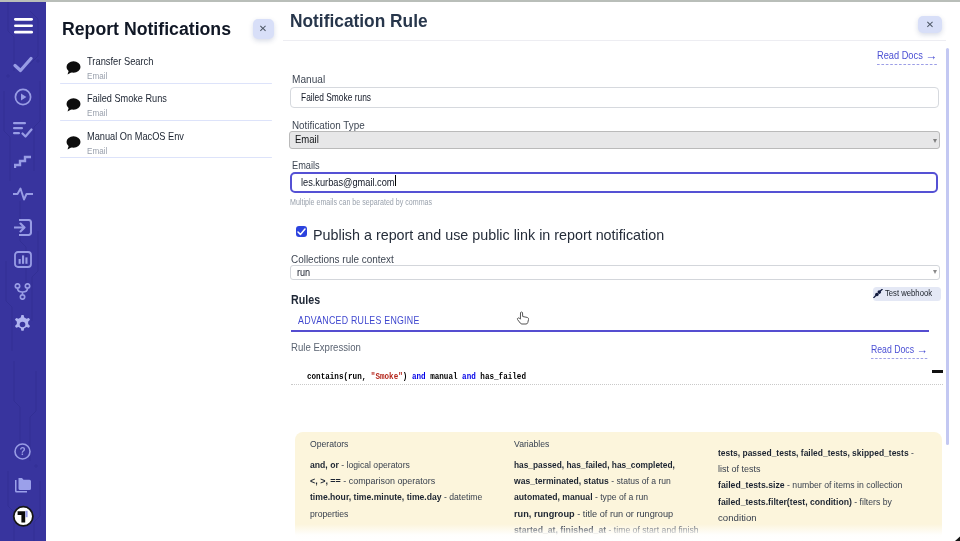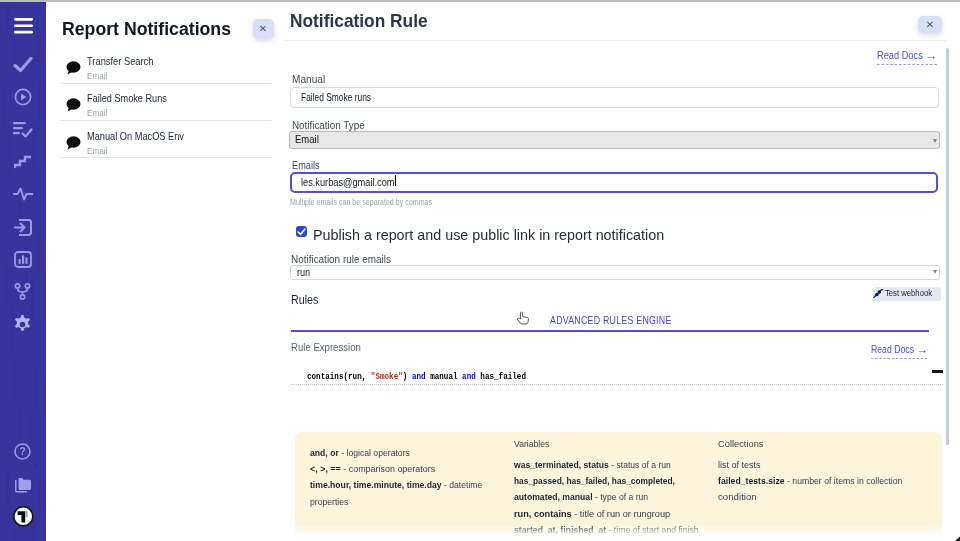--- a/index.html
+++ b/index.html
@@ -162,72 +162,74 @@
 <div class="abs" style="left:289.5px;top:171.5px;width:635px;height:17.5px;border:2px solid #5551d4;border-radius:5px;font-size:10.8px;color:#121826;padding-left:9.5px;line-height:17.5px"><span class="t" id="s-f3" style="transform:scaleX(0.855)">les.kurbas@gmail.com</span></div>
 <div class="abs" style="left:395px;top:175px;width:1px;height:11px;background:#000"></div>
 <div class="abs" style="left:289.5px;top:196.5px;font-size:9px;color:#9aa2ad"><span class="t" id="s-hint" style="transform:scaleX(0.7889)">Multiple emails can be separated by commas</span></div>
 
 <div class="abs cbx" style="left:295.8px;top:225.5px"></div>
 <svg class="abs" style="left:297.3px;top:228px" width="9" height="8" viewBox="0 0 9 8">
   <path d="M1 4 L3.4 6.4 L8 1" fill="none" stroke="#fff" stroke-width="1.5" stroke-linecap="round" stroke-linejoin="round"></path>
 </svg>
 <div class="abs" style="left:313.1px;top:225.5px;font-size:15px;color:#252d3a"><span class="t" id="s-cb" style="transform:scaleX(0.9549)">Publish a report and use public link in report notification</span></div>
 
-<div class="abs" style="left:290.5px;top:253.5px;font-size:10px;color:#3f4754"><span class="t" id="s-l4" style="transform:scaleX(0.9933)">Notification rule emails</span></div>
+<div class="abs" style="left:290.5px;top:253.5px;font-size:10px;color:#3f4754"><span class="t" id="s-l4" style="transform:scaleX(0.9933)">Collections rule context</span></div>
 <div class="abs" style="left:289.5px;top:265.2px;width:642px;height:13.3px;background:#fff;border:1px solid #d3d6db;border-radius:3px;font-size:10.5px;color:#121826;padding-left:6.5px;line-height:13.3px"><span class="t" id="s-f4" style="transform:scaleX(0.8667)">run</span></div>
 <div class="abs arrow" style="left:932.5px;top:270px;border-top-color:#8a8a8a"></div>
 
-<div class="abs" style="left:291.3px;top:292.3px;font-size:13.5px;font-weight:400;color:#1d2635"><span class="t" id="s-rul" style="transform:scaleX(0.7919)">Rules</span></div>
+<div class="abs" style="left:291.3px;top:292.3px;font-size:13.5px;font-weight:700;color:#1d2635"><span class="t" id="s-rul" style="transform:scaleX(0.7919)">Rules</span></div>
 <div class="abs" style="left:872.8px;top:287px;width:67.8px;height:13.7px;background:#e4e8f5;border-radius:3.5px;font-size:9px;color:#20262f;line-height:13.7px;white-space:nowrap;text-align:center">
 <svg style="vertical-align:-1.5px" width="10" height="9" viewBox="0 0 10 9">
       <g stroke="#131c3f" fill="#131c3f">
         <circle cx="3.9" cy="5.5" r="1.8" stroke="none"></circle>
         <circle cx="6.3" cy="3.1" r="1.8" stroke="none"></circle>
         <path d="M0.8 8.6 L2.6 6.8 M7.6 1.8 L9.2 0.2" stroke-width="1.3" fill="none" stroke-linecap="round"></path>
       </g>
     </svg><span class="t" id="s-tw" style="margin-left:2px;transform:scaleX(0.8545)">Test webhook</span></div>
 
 <svg class="abs" style="left:515.5px;top:310.5px" width="14" height="14" viewBox="0 0 14 14">
   <path d="M4.5 1.5 Q5.5 0.5 6.5 1.5 L6.7 5.5 L11.5 6.5 Q12.8 7 12.5 8.5 L11.8 11.5 Q11.5 13 10 13 L6 13 Q5 13 4.2 12 L1.5 8.5 Q1 7.5 2 7 Q2.8 6.6 3.6 7.4 L4.4 8.2 Z" fill="#fff" stroke="#555" stroke-width="1"></path>
 </svg>
 
-<div class="abs" style="left:283px;top:314px;width:655px;text-align:center;font-size:11px;color:#3f47cf;font-weight:500"><span class="t" id="s-tab" style="transform-origin:50% 50%;letter-spacing:0.3px;transform:scaleX(0.8013)">ADVANCED RULES ENGINE</span></div>
+<div class="abs" style="left:283px;top:314px;width:655px;font-size:11px;color:#3f47cf;font-weight:500"><span class="t" id="s-tab" style="transform-origin:50% 50%;letter-spacing:0.3px;transform:scaleX(0.8013)">ADVANCED RULES ENGINE</span></div>
 <div class="abs" style="left:290.5px;top:330.2px;width:638.5px;height:1.6px;background:#554dd0"></div>
 
 <div class="abs" style="left:290.9px;top:341.5px;font-size:10px;color:#5b6472"><span class="t" id="s-re" style="transform:scaleX(0.9589)">Rule Expression</span></div>
 <div class="abs rdocs" style="left:870.8px;top:341.5px"><span class="t" id="s-rd2" style="transform:scaleX(0.8279)">Read Docs <span style="font-size:13.5px;vertical-align:-1.5px">→</span></span></div>
 
 <div class="abs code" style="left:306.5px;top:370.5px">contains(run, <span class="str">"Smoke"</span>) <span class="kw">and</span> manual <span class="kw">and</span> has_failed</div>
 <div class="abs" style="left:932px;top:370.3px;width:10.5px;height:2.8px;background:#111"></div>
 <div class="abs" style="left:290.5px;top:383.5px;width:652px;border-top:1px dotted #c9c9c9"></div>
 
 <div class="abs ydoc"></div>
 <div class="abs" style="left:309.5px;top:437.5px;width:205px">
+  <div class="dhead"><span class="t" id="s-h1" style="transform:scaleX(0.9095)">Operators</span></div>
   <div class="dcol" style="margin-top:7.3px">
     <div><span class="t" id="c1r1" style="transform:scaleX(0.929)"><b>and, or</b> - logical operators</span></div>
     <div><span class="t" id="c1r2" style="transform:scaleX(0.9608)"><b>&lt;, &gt;, ==</b> - comparison operators</span></div>
     <div><span class="t" id="c1r4" style="transform:scaleX(0.9263)"><b>time.hour, time.minute, time.day</b> - datetime</span></div>
     <div><span class="t" id="c1r5" style="transform:scaleX(0.9293)">properties</span></div>
   </div>
 </div>
 <div class="abs" style="left:513.5px;top:437.5px;width:205px">
   <div class="dhead"><span class="t" id="s-h2" style="transform:scaleX(0.9103)">Variables</span></div>
   <div class="dcol" style="margin-top:7.3px">
+    <div><span class="t" id="c2r1" style="transform:scaleX(0.8972)"><b>has_passed, has_failed, has_completed,</b></span></div>
     <div><span class="t" id="c2r2" style="transform:scaleX(0.9224)"><b>was_terminated, status</b> - status of a run</span></div>
-    <div><span class="t" id="c2r1" style="transform:scaleX(0.8972)"><b>has_passed, has_failed, has_completed,</b></span></div>
     <div><span class="t" id="c2r3" style="transform:scaleX(0.9269)"><b>automated, manual</b> - type of a run</span></div>
-    <div><span class="t" id="c2r4" style="transform:scaleX(0.9876)"><b>run, contains</b> - title of run or rungroup</span></div>
+    <div><span class="t" id="c2r4" style="transform:scaleX(0.9876)"><b>run, rungroup</b> - title of run or rungroup</span></div>
     <div><span class="t" id="c2r5" style="transform:scaleX(0.9333)"><b>started_at, finished_at</b> - time of start and finish</span></div>
   </div>
 </div>
 <div class="abs" style="left:718px;top:437.5px;width:220px">
-  <div class="dhead"><span class="t" id="s-h3" style="transform:scaleX(0.9783)">Collections</span></div>
   <div class="dcol" style="margin-top:7.3px">
+    <div><span class="t" id="c3r1" style="transform:scaleX(0.9107)"><b>tests, passed_tests, failed_tests, skipped_tests</b> -</span></div>
     <div><span class="t" id="c3r2" style="transform:scaleX(0.9682)">list of tests</span></div>
     <div><span class="t" id="c3r3" style="transform:scaleX(0.934)"><b>failed_tests.size</b> - number of items in collection</span></div>
+    <div><span class="t" id="c3r4" style="transform:scaleX(0.9321)"><b>failed_tests.filter(test, condition)</b> - filters by</span></div>
     <div><span class="t" id="c3r5" style="transform:scaleX(1.0405)">condition</span></div>
   </div>
 </div>
 
 <div class="abs fade"></div>
 <div class="abs sbar"></div>
 <svg class="abs" style="left:954.5px;top:536px" width="5.5" height="5" viewBox="0 0 5.5 5">
   <path d="M5.5 0 L5.5 5 L0 5 Z" fill="#151515"></path>
 </svg>
 

